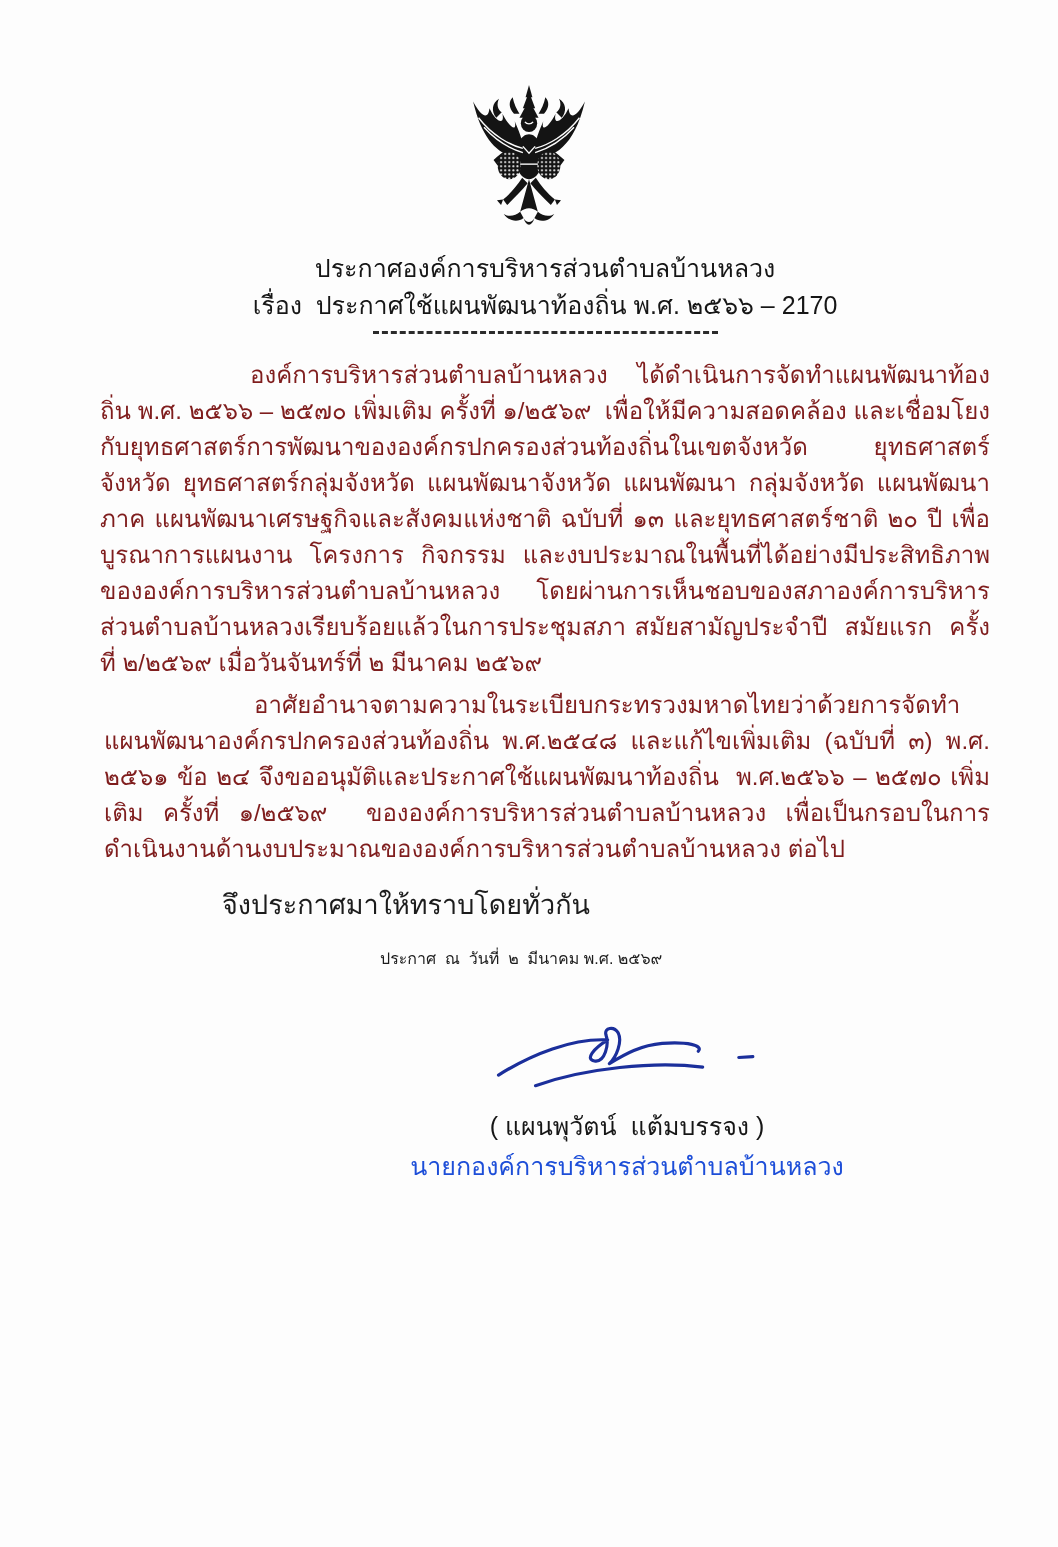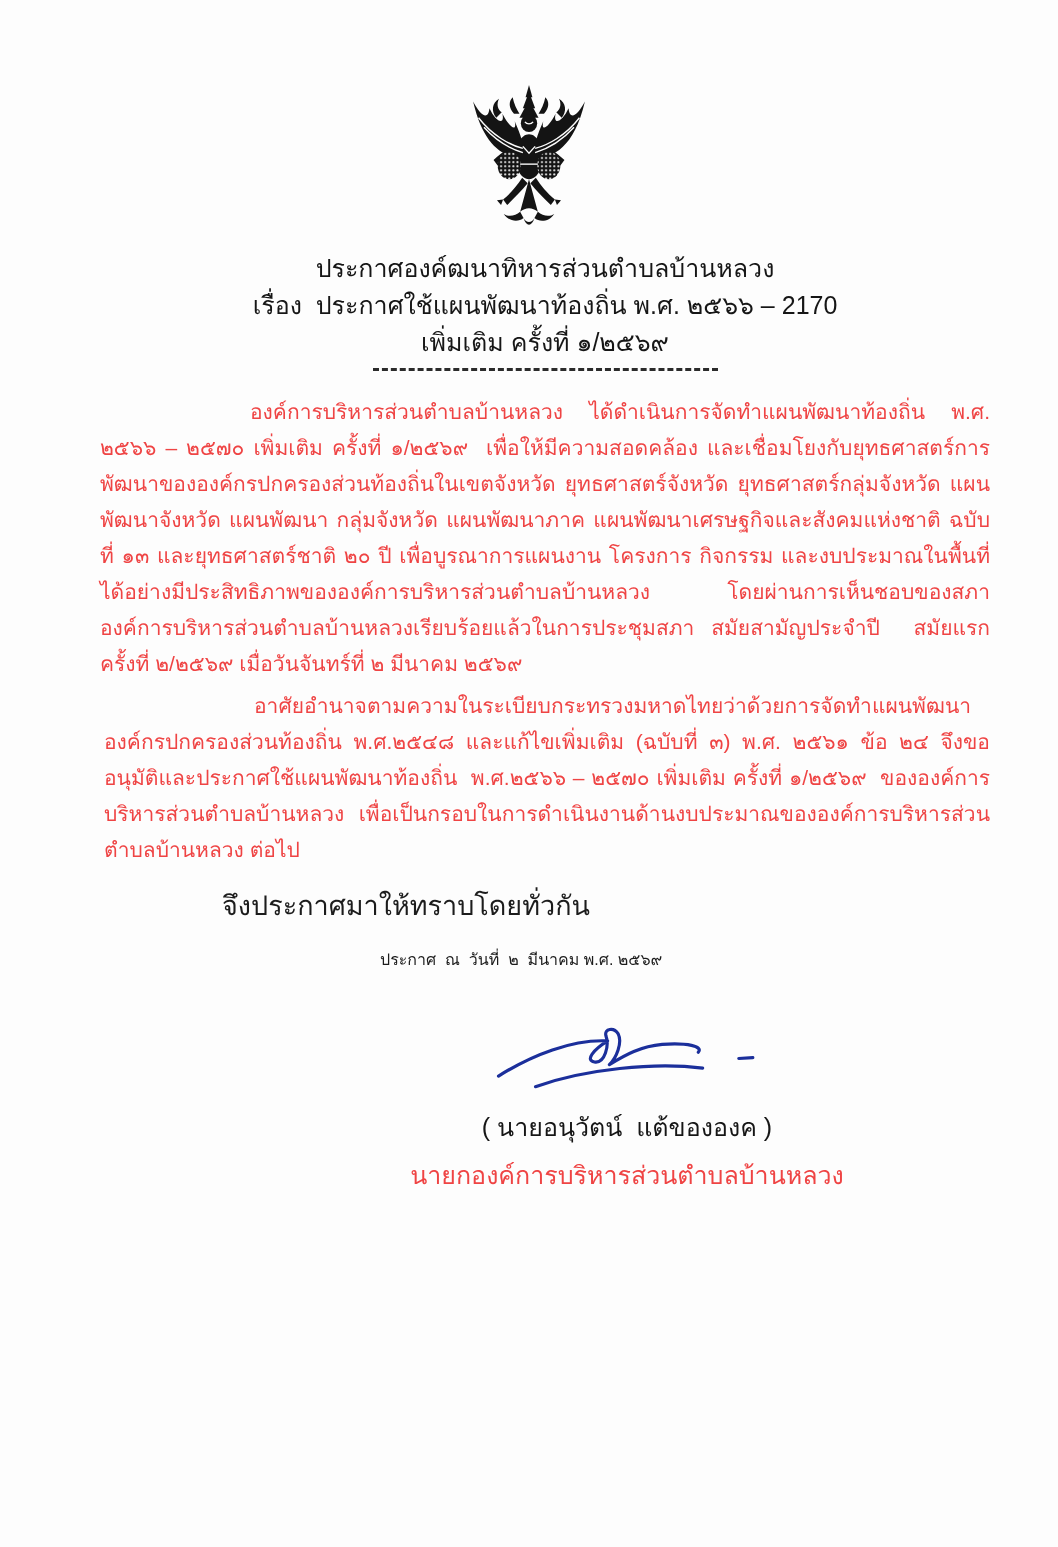--- a/index.html
+++ b/index.html
@@ -32,25 +32,25 @@
   .title-line { white-space: pre-wrap; }
 
   .divider {
     width: 345px;
     height: 0;
     margin: 7px auto 0;
     border-bottom: 3px dashed #2b2b2b;
   }
 
   .body-text {
-    font-size: 21px;
+    font-size: 24px;
     line-height: 36px;
     text-align: justify;
     white-space: pre-wrap;
-    color: #ef4444;
+    color: #7f1d1d;
   }
   .para-1 { margin: 23px 0 0 0; text-indent: 150px; }
   .para-2 { margin: 6px 0 0 4px;  text-indent: 150px; }
 
   .closing-line {
     margin-top: 20px;
     font-size: 27px;
     line-height: 36px;
     text-indent: 122px;
     white-space: pre-wrap;
@@ -63,21 +63,21 @@
     white-space: pre-wrap;
   }
 
   .sig-block {
     width: 440px;
     margin: 40px 0 0 307px;
     text-align: center;
   }
   .sig-svg { display: block; width: 310px; height: 88px; margin: 0 auto; }
   .sig-name  { margin-top: 4px;  font-size: 25px; line-height: 34px; white-space: pre-wrap; color: #161616; }
-  .sig-title { margin-top: 14px;  font-size: 25px; line-height: 34px; white-space: pre-wrap; color: #ef4444; }
+  .sig-title { margin-top: 6px;  font-size: 25px; line-height: 34px; white-space: pre-wrap; color: #1d4ed8; }
 </style>
 </head>
 <body>
 
 <div class="page">
 
   <div class="emblem-wrap">
 
     <svg class="garuda" viewBox="0 0 220 222" aria-hidden="true">
       <defs>
@@ -129,41 +129,40 @@
         <path d="M104,58 C107,62 113,62 116,58"></path>
         <path d="M101,94 L110,104 L119,94"></path>
         <path d="M97,120 H123"></path>
       </g>
     </svg>
   </div>
 
   <div class="content">
 
     <div class="title-block">
-      <div class="title-line">ประกาศองค์ฒนาทิหารส่วนตำบลบ้านหลวง</div>
+      <div class="title-line">ประกาศองค์การบริหารส่วนตำบลบ้านหลวง</div>
       <div class="title-line">เรื่อง  ประกาศใช้แผนพัฒนาท้องถิ่น พ.ศ. ๒๕๖๖ – 2170</div>
-      <div class="title-line">เพิ่มเติม ครั้งที่ ๑/๒๕๖๙</div>
     </div>
 
     <div class="divider"></div>
 
     <p class="body-text para-1">องค์การบริหารส่วนตำบลบ้านหลวง ได้ดำเนินการจัดทำแผนพัฒนาท้องถิ่น พ.ศ. ๒๕๖๖ – ๒๕๗๐ เพิ่มเติม ครั้งที่ ๑/๒๕๖๙  เพื่อให้มีความสอดคล้อง และเชื่อมโยงกับยุทธศาสตร์การพัฒนาขององค์กรปกครองส่วนท้องถิ่นในเขตจังหวัด ยุทธศาสตร์จังหวัด ยุทธศาสตร์กลุ่มจังหวัด แผนพัฒนาจังหวัด แผนพัฒนา กลุ่มจังหวัด แผนพัฒนาภาค แผนพัฒนาเศรษฐกิจและสังคมแห่งชาติ ฉบับที่ ๑๓ และยุทธศาสตร์ชาติ ๒๐ ปี เพื่อบูรณาการแผนงาน โครงการ กิจกรรม และงบประมาณในพื้นที่ได้อย่างมีประสิทธิภาพขององค์การบริหารส่วนตำบลบ้านหลวง โดยผ่านการเห็นชอบของสภาองค์การบริหารส่วนตำบลบ้านหลวงเรียบร้อยแล้วในการประชุมสภา สมัยสามัญประจำปี  สมัยแรก  ครั้งที่ ๒/๒๕๖๙ เมื่อวันจันทร์ที่ ๒ มีนาคม ๒๕๖๙</p>
 
     <p class="body-text para-2">อาศัยอำนาจตามความในระเบียบกระทรวงมหาดไทยว่าด้วยการจัดทำแผนพัฒนาองค์กรปกครองส่วนท้องถิ่น พ.ศ.๒๕๔๘ และแก้ไขเพิ่มเติม (ฉบับที่ ๓) พ.ศ. ๒๕๖๑ ข้อ ๒๔ จึงขออนุมัติและประกาศใช้แผนพัฒนาท้องถิ่น  พ.ศ.๒๕๖๖ – ๒๕๗๐ เพิ่มเติม ครั้งที่ ๑/๒๕๖๙  ขององค์การบริหารส่วนตำบลบ้านหลวง เพื่อเป็นกรอบในการดำเนินงานด้านงบประมาณขององค์การบริหารส่วนตำบลบ้านหลวง ต่อไป</p>
 
     <div class="closing-line">จึงประกาศมาให้ทราบโดยทั่วกัน</div>
 
     <div class="date-line">ประกาศ  ณ  วันที่  ๒  มีนาคม พ.ศ. ๒๕๖๙</div>
 
     <div class="sig-block">
       <svg class="sig-svg" viewBox="0 0 320 100" aria-hidden="true">
         <g fill="none" stroke="#1b2f9b" stroke-width="3.6" stroke-linecap="round" stroke-linejoin="round">
           <path d="M14,66 C52,42 98,24 138,26 C122,36 112,48 123,50 C135,52 140,31 136,20 C134,12 145,10 150,18 C155,28 148,45 140,53 C158,42 176,32 200,30 C228,28 247,32 241,39"></path>
           <path d="M56,78 C112,58 192,50 246,57"></path>
           <path d="M287,46 L303,45"></path>
         </g>
       </svg>
-      <div class="sig-name">( นายอนุวัตน์  แต้ขององค )</div>
+      <div class="sig-name">( แผนพุวัตน์  แต้มบรรจง )</div>
       <div class="sig-title">นายกองค์การบริหารส่วนตำบลบ้านหลวง</div>
     </div>
 
   </div>
 </div>
 
 </body></html>

